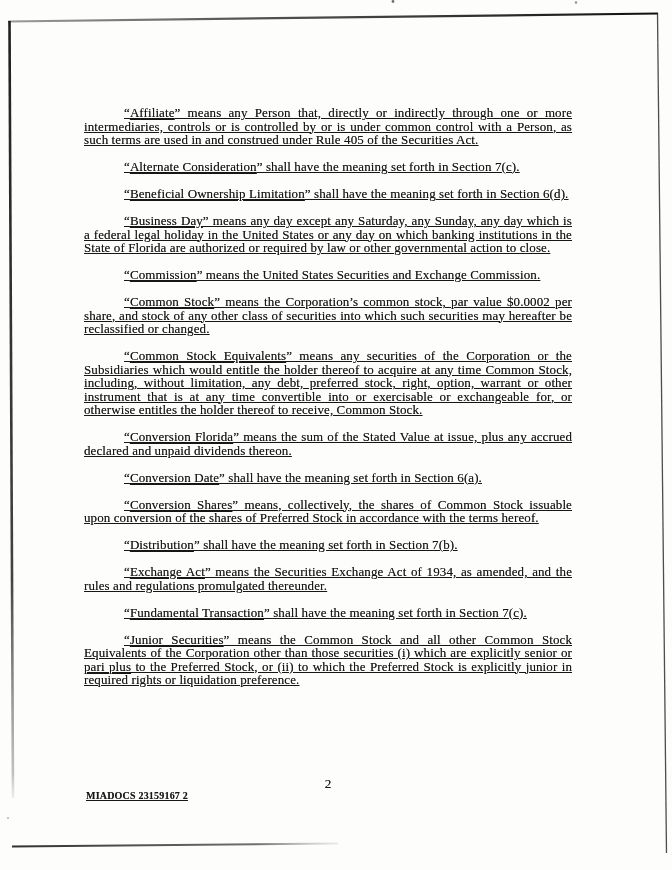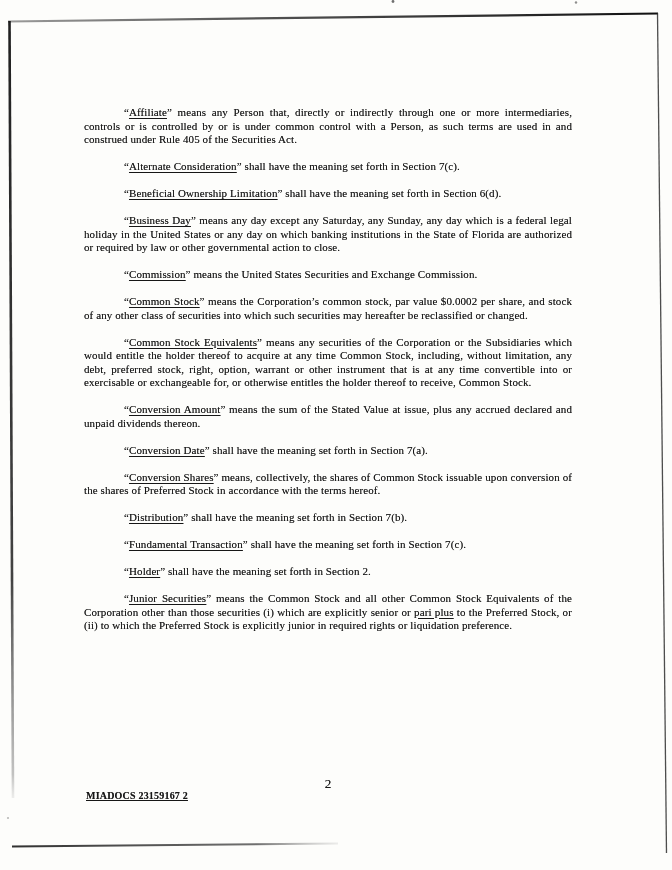--- a/index.html
+++ b/index.html
@@ -21,23 +21,24 @@
     left: 0; top: 0;
     width: 672px; height: 870px;
     pointer-events: none;
   }
   .doc-body {
     position: absolute;
     left: 84px;
     top: 106px;
     width: 488px;
     text-align: justify;
-    font-size: 11px;
+    font-size: 13px;
     line-height: 13.5px;
     letter-spacing: 0.1px;
+    text-decoration: underline;
   }
   .doc-body p {
     margin: 0 0 13.5px 0;
     text-indent: 40px;
     text-shadow: 0 0 0.45px rgba(10,10,10,0.55);
   }
   .doc-body .u {
     text-decoration: underline;
     text-underline-offset: 1.5px;
   }
@@ -100,26 +101,26 @@
   </svg>
 
   <div class="doc-body" id="docBody">
       <p><span>“</span><span class="u">Affiliate</span><span>” means any Person that, directly or indirectly through one or more intermediaries, controls or is controlled by or is under common control with a Person, as such terms are used in and construed under Rule 405 of the Securities Act.</span></p>
       <p><span>“</span><span class="u">Alternate Consideration</span><span>” shall have the meaning set forth in Section 7(c).</span></p>
       <p><span>“</span><span class="u">Beneficial Ownership Limitation</span><span>” shall have the meaning set forth in Section 6(d).</span></p>
       <p><span>“</span><span class="u">Business Day</span><span>” means any day except any Saturday, any Sunday, any day which is a federal legal holiday in the United States or any day on which banking institutions in the State of Florida are authorized or required by law or other governmental action to close.</span></p>
       <p><span>“</span><span class="u">Commission</span><span>” means the United States Securities and Exchange Commission.</span></p>
       <p><span>“</span><span class="u">Common Stock</span><span>” means the Corporation’s common stock, par value $0.0002 per share, and stock of any other class of securities into which such securities may hereafter be reclassified or changed.</span></p>
       <p><span>“</span><span class="u">Common Stock Equivalents</span><span>” means any securities of the Corporation or the Subsidiaries which would entitle the holder thereof to acquire at any time Common Stock, including, without limitation, any debt, preferred stock, right, option, warrant or other instrument that is at any time convertible into or exercisable or exchangeable for, or otherwise entitles the holder thereof to receive, Common Stock.</span></p>
-      <p><span>“</span><span class="u">Conversion Amount</span><span>” means the sum of the Stated Value at issue, plus any accrued declared and unpaid dividends thereon.</span></p>
-      <p><span>“</span><span class="u">Conversion Date</span><span>” shall have the meaning set forth in Section 7(a).</span></p>
+      <p><span>“</span><span class="u">Conversion Florida</span><span>” means the sum of the Stated Value at issue, plus any accrued declared and unpaid dividends thereon.</span></p>
+      <p><span>“</span><span class="u">Conversion Date</span><span>” shall have the meaning set forth in Section 6(a).</span></p>
       <p><span>“</span><span class="u">Conversion Shares</span><span>” means, collectively, the shares of Common Stock issuable upon conversion of the shares of Preferred Stock in accordance with the terms hereof.</span></p>
       <p><span>“</span><span class="u">Distribution</span><span>” shall have the meaning set forth in Section 7(b).</span></p>
+      <p><span>“</span><span class="u">Exchange Act</span><span>” means the Securities Exchange Act of 1934, as amended, and the rules and regulations promulgated thereunder.</span></p>
       <p><span>“</span><span class="u">Fundamental Transaction</span><span>” shall have the meaning set forth in Section 7(c).</span></p>
-      <p><span>“</span><span class="u">Holder</span><span>” shall have the meaning set forth in Section 2.</span></p>
       <p><span>“</span><span class="u">Junior Securities</span><span>” means the Common Stock and all other Common Stock Equivalents of the Corporation other than those securities (i) which are explicitly senior or </span><span class="u">pari plus</span><span> to the Preferred Stock, or (ii) to which the Preferred Stock is explicitly junior in required rights or liquidation preference.</span></p>
     </div>
 
   <div class="page-number">2</div>
 
   <div class="doc-id">MIADOCS 23159167 2</div>
 
 </div>
 
 </body></html>

